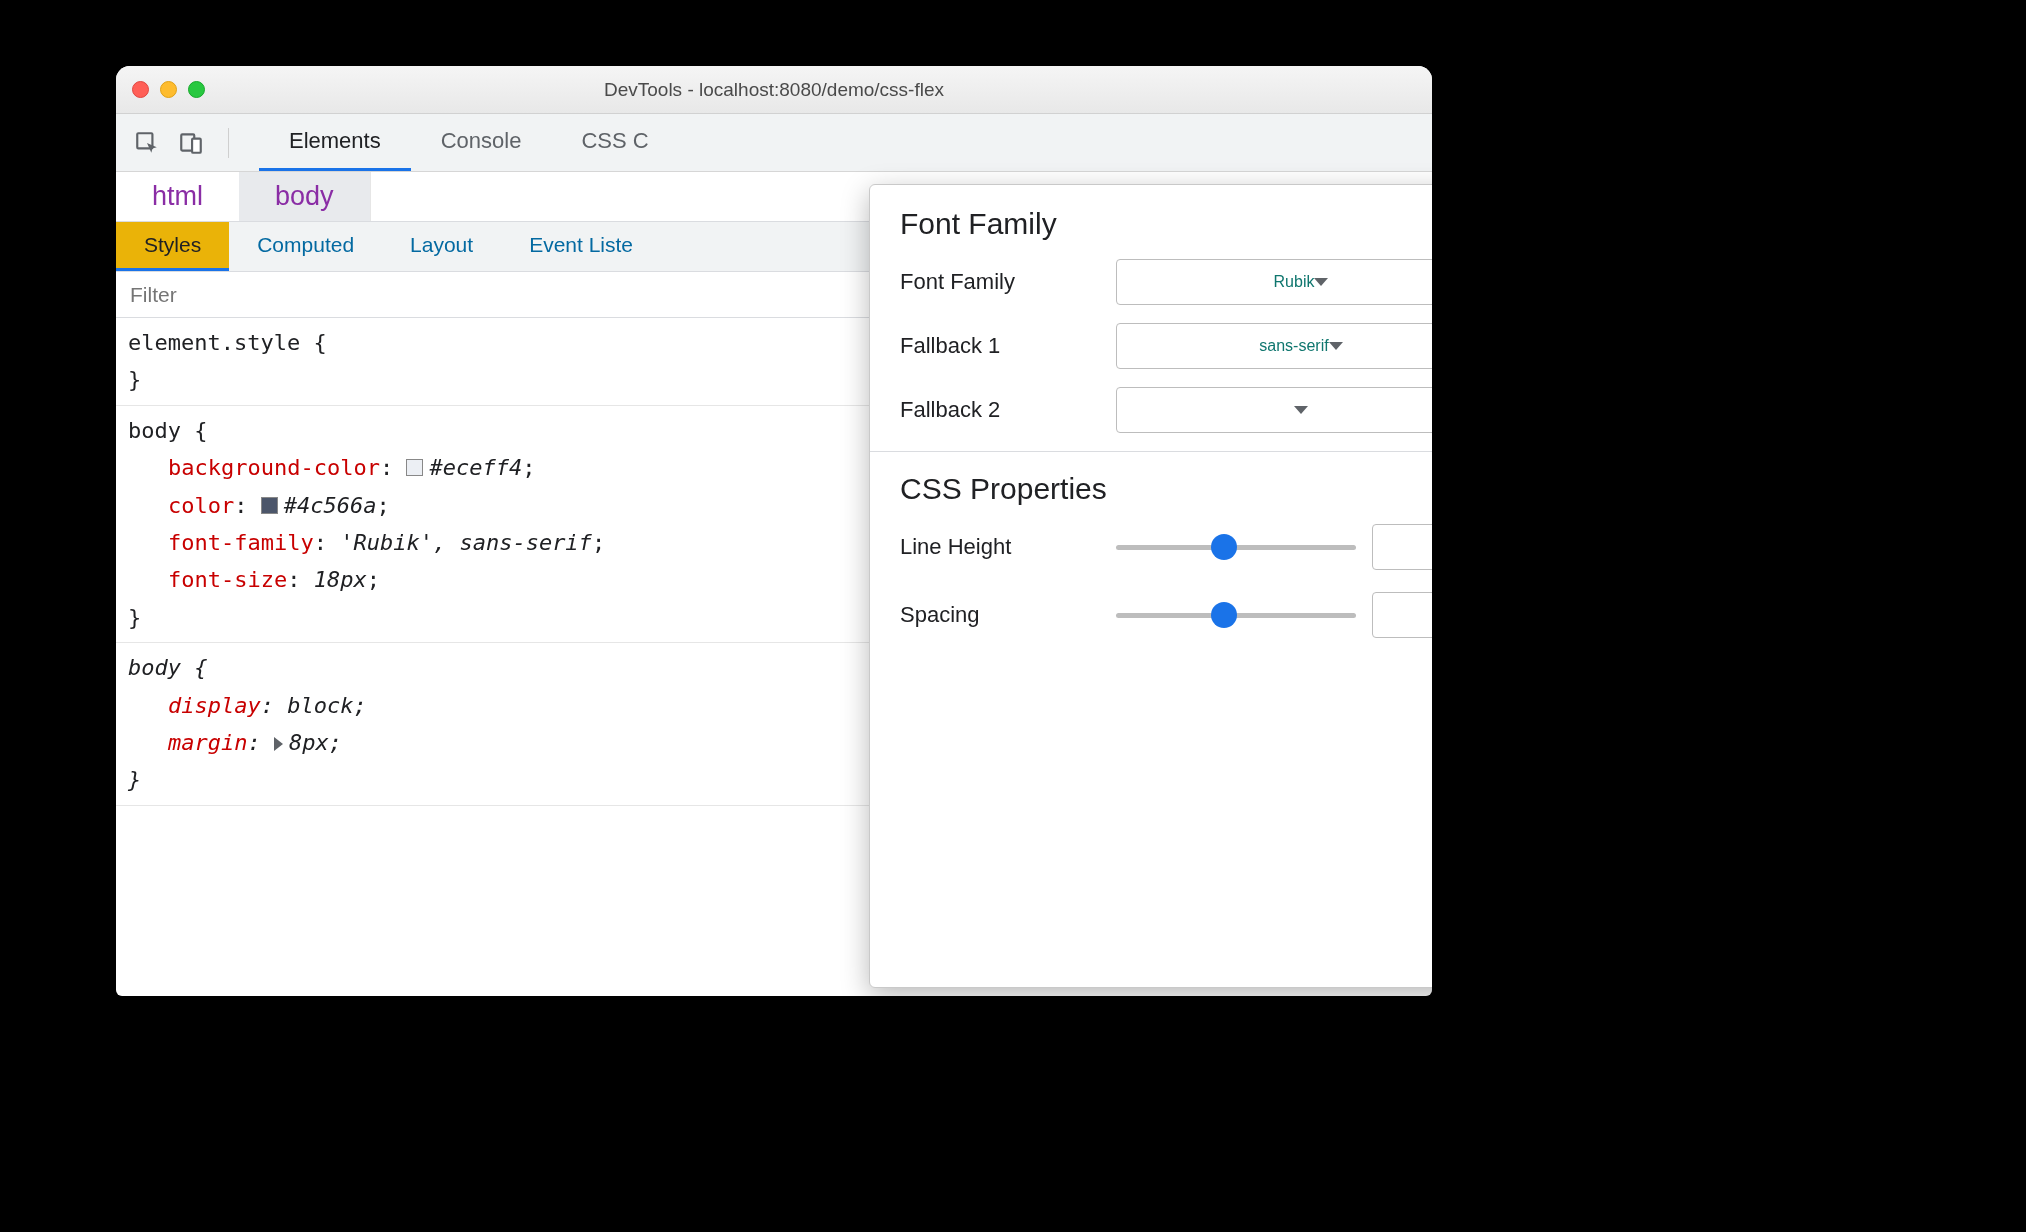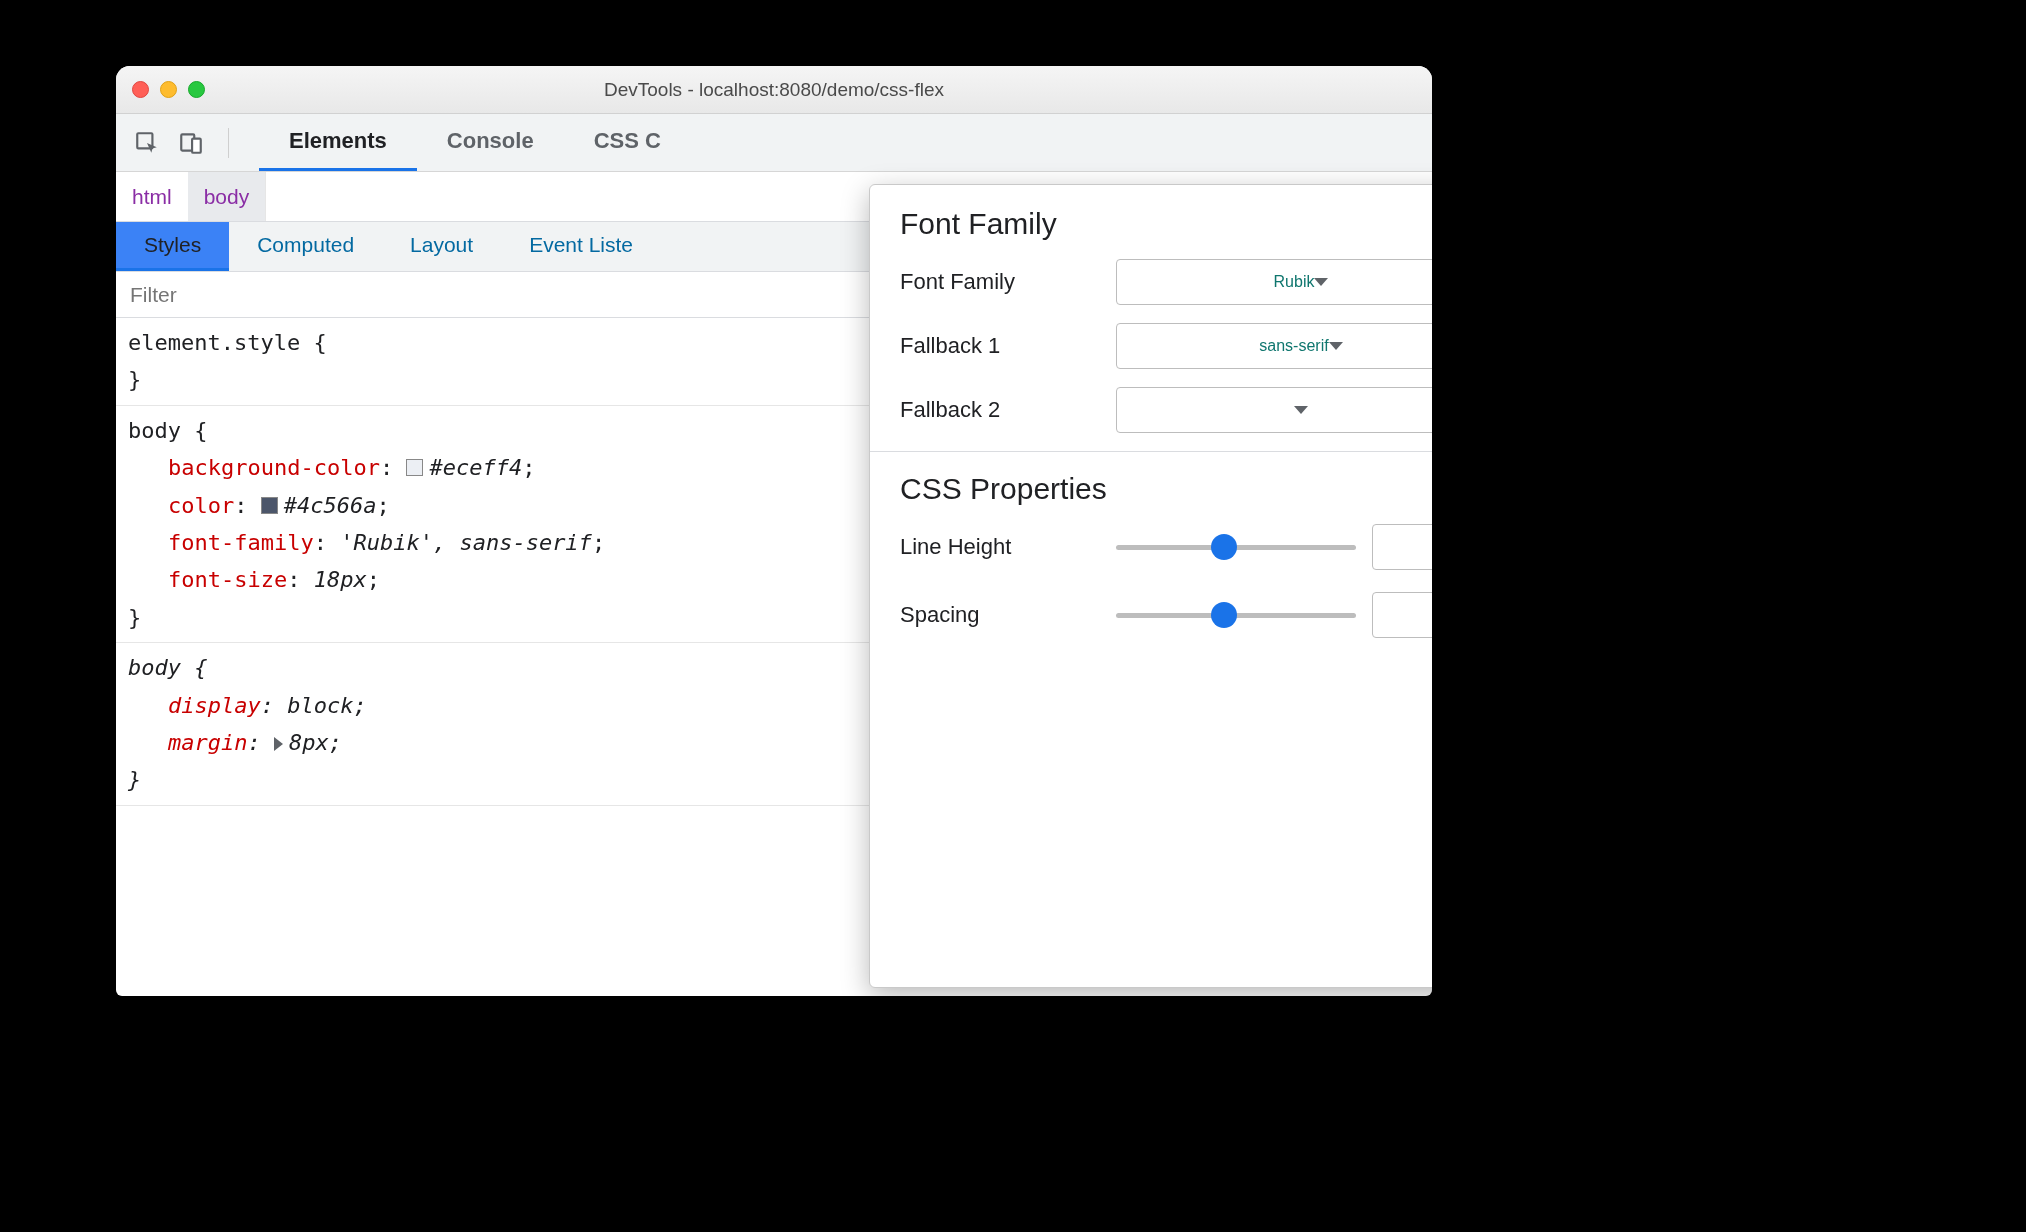--- a/index.html
+++ b/index.html
@@ -44,43 +44,43 @@
     border-bottom: 1px solid #d6d6d6;
     display: flex;
     align-items: center;
     padding: 0 14px;
     gap: 10px;
   }
   .toolbar .icon-btn {
     width: 34px; height: 34px; display: flex; align-items: center; justify-content: center; color: #5f6368; cursor: pointer;
   }
   .toolbar .vdiv { width: 1px; height: 30px; background: #cfcfcf; margin: 0 10px; }
-  .devtabs { display: flex; align-items: stretch; height: 100%; margin-left: 10px; font-weight: bold; }
+  .devtabs { display: flex; align-items: stretch; height: 100%; margin-left: 10px; }
   .devtab {
     display: flex; align-items: center; padding: 0 30px; font-size: 22px; color: #5f6368; cursor: pointer;
     border-bottom: 3px solid transparent;
   }
   .devtab.active { color: #202124; border-bottom-color: #1a73e8; }
   .crumbbar {
     height: 50px; display: flex; align-items: stretch; border-bottom: 1px solid #dadce0;
   }
   .crumb {
-    display: flex; align-items: center; padding: 0 16px; font-size: 21px; color: #8a2da5; cursor: pointer;
+    display: flex; align-items: center; padding: 0 36px; font-size: 27px; color: #8a2da5; cursor: pointer;
     background: #fff;
   }
   .crumb.selected { background: #e8eaed; }
   .crumbbar .rest { flex: 1; background: #fff; border-left: 1px solid #e6e6e6;}
   .subtabs {
     height: 50px; display: flex; align-items: stretch; border-bottom: 1px solid #dadce0; background: #f1f3f4;
   }
   .subtab {
     display: flex; align-items: center; padding: 0 28px; font-size: 21px; color: #0369a1; cursor: pointer; background: #f1f3f4;
     border-bottom: 3px solid transparent;
   }
-  .subtab.active { color: #202124; border-bottom-color: #1a73e8; background: #3b82f6; }
+  .subtab.active { color: #202124; border-bottom-color: #1a73e8; background: #eab308; }
   .filterbar {
     height: 46px; border-bottom: 1px solid #dadce0; display: flex; align-items: center;
   }
   .filterbar input {
     flex: 1; border: none; outline: none; font-size: 21px; padding: 0 14px; color: #5f6368; background: transparent;
   }
   .styles-pane {
     font-family: "SF Mono", Menlo, Consolas, monospace;
     font-size: 22px;
     line-height: 1.7;

